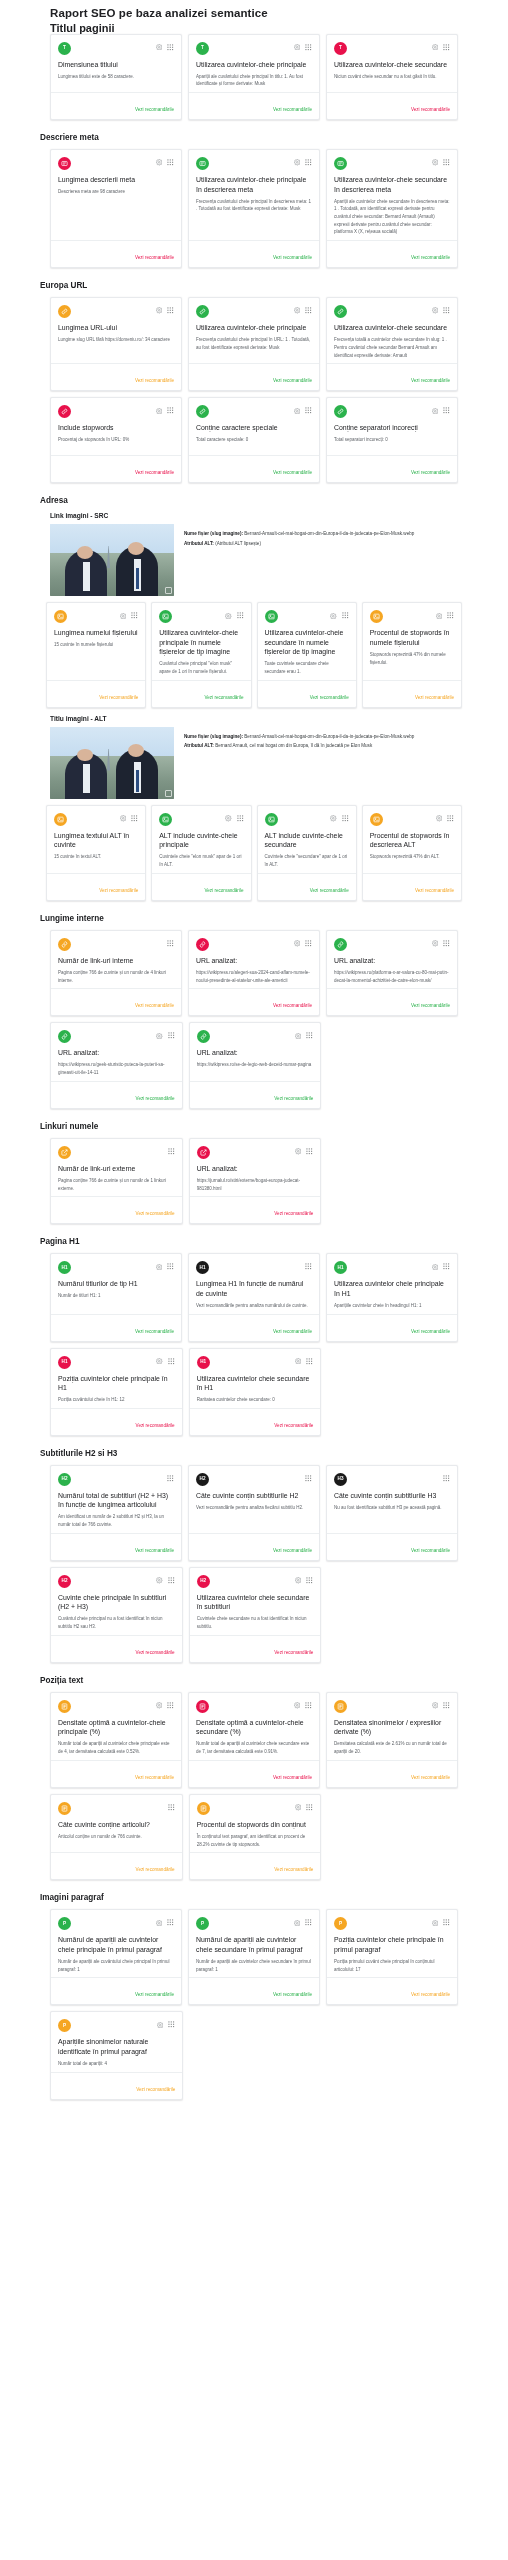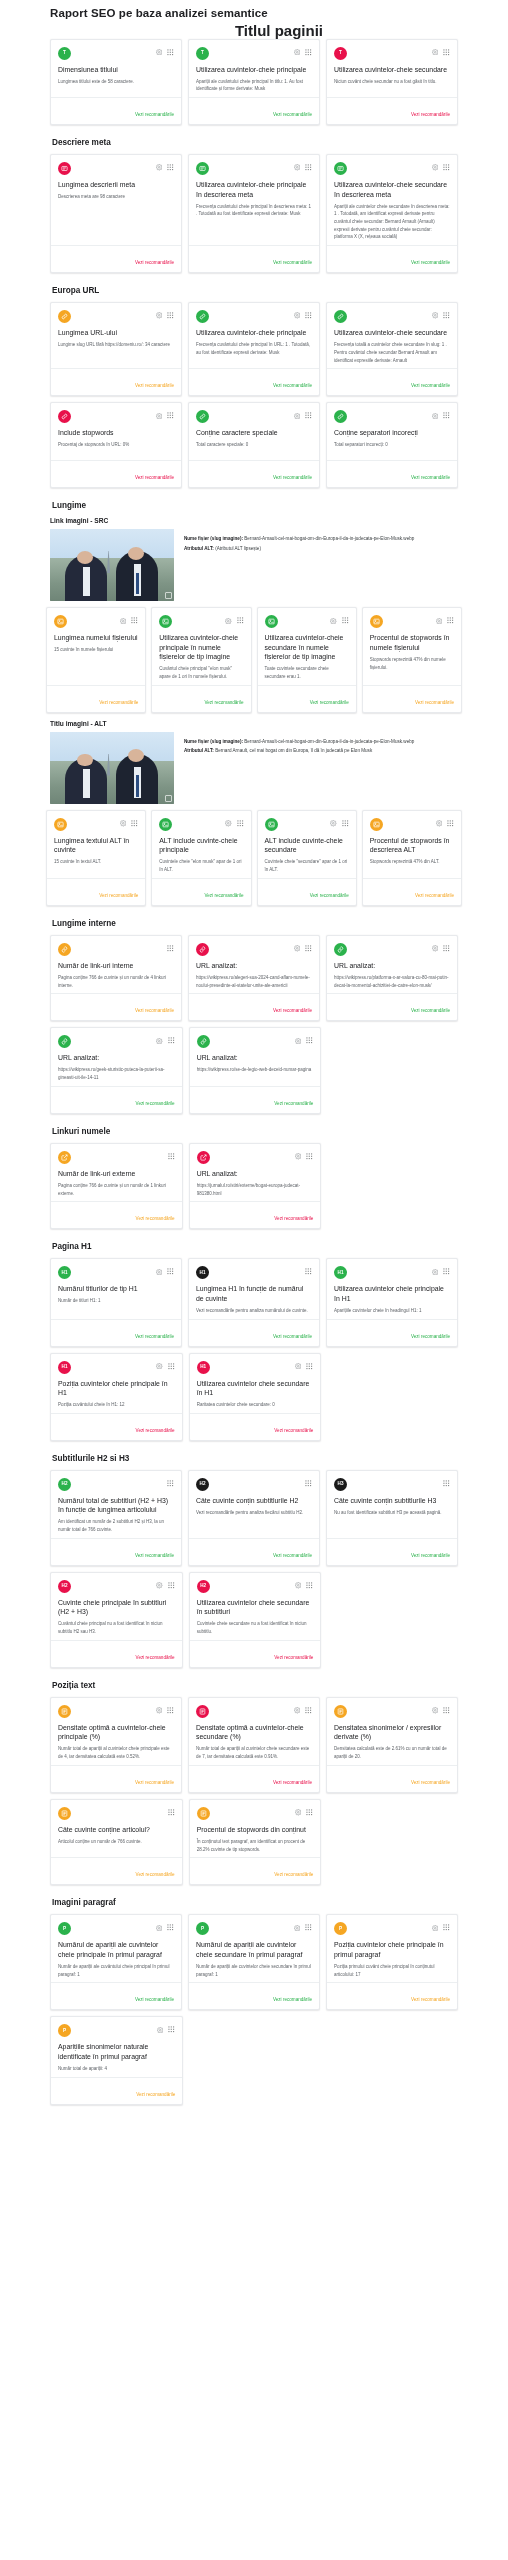--- a/index.html
+++ b/index.html
@@ -12,28 +12,27 @@
     color: #3c4043;
     -webkit-font-smoothing: antialiased;
   }
   .page { width: 508px; padding: 0 0 14px 0; }
 
   .rpt-title {
     font-size: 11.5px; font-weight: bold; color: #202124;
     margin: 7px 16px 0 50px; letter-spacing: .1px;
   }
   .rpt-sub {
-    font-size: 15px; font-weight: bold; color: #202124;
+    font-size: 11px; font-weight: bold; color: #202124;
     margin: 2.5px 0 0 50px;
-    text-align: center;
   }
 
   .section-h {
     font-size: 8.2px; font-weight: bold; color: #202124;
-    margin: 13px 0 7px 52px;
+    margin: 13px 0 7px 40px;
   }
   .section-sub {
     font-size: 6.6px; font-weight: bold; color: #202124;
     margin: 7px 0 5px 50px;
   }
 
   .grid {
     display: flex; gap: 6px;
     padding: 0 50px 0 50px;
     align-items: stretch;
@@ -517,21 +516,21 @@
               </div>
             </div>
             <div class="card-title">Conține separatori incorecți</div>
             <div class="card-desc">Total separatori incorecți: 0</div>
           </div>
           <div class="card-foot"><a class="f-green">Vezi recomandările</a></div>
         </div>
       </div>
     </div>
 
-  <div class="section-h">Lungime</div>
+  <div class="section-h">Adresa</div>
   <div class="section-sub">Link imagini - SRC</div>
 
   <div class="img-block">
     <div class="photo">
       <div class="sky"></div>
         <div class="city"></div>
         <div class="tower"></div>
       <div class="man1"></div>
         <div class="man2"></div>
       <div class="head1"></div>

